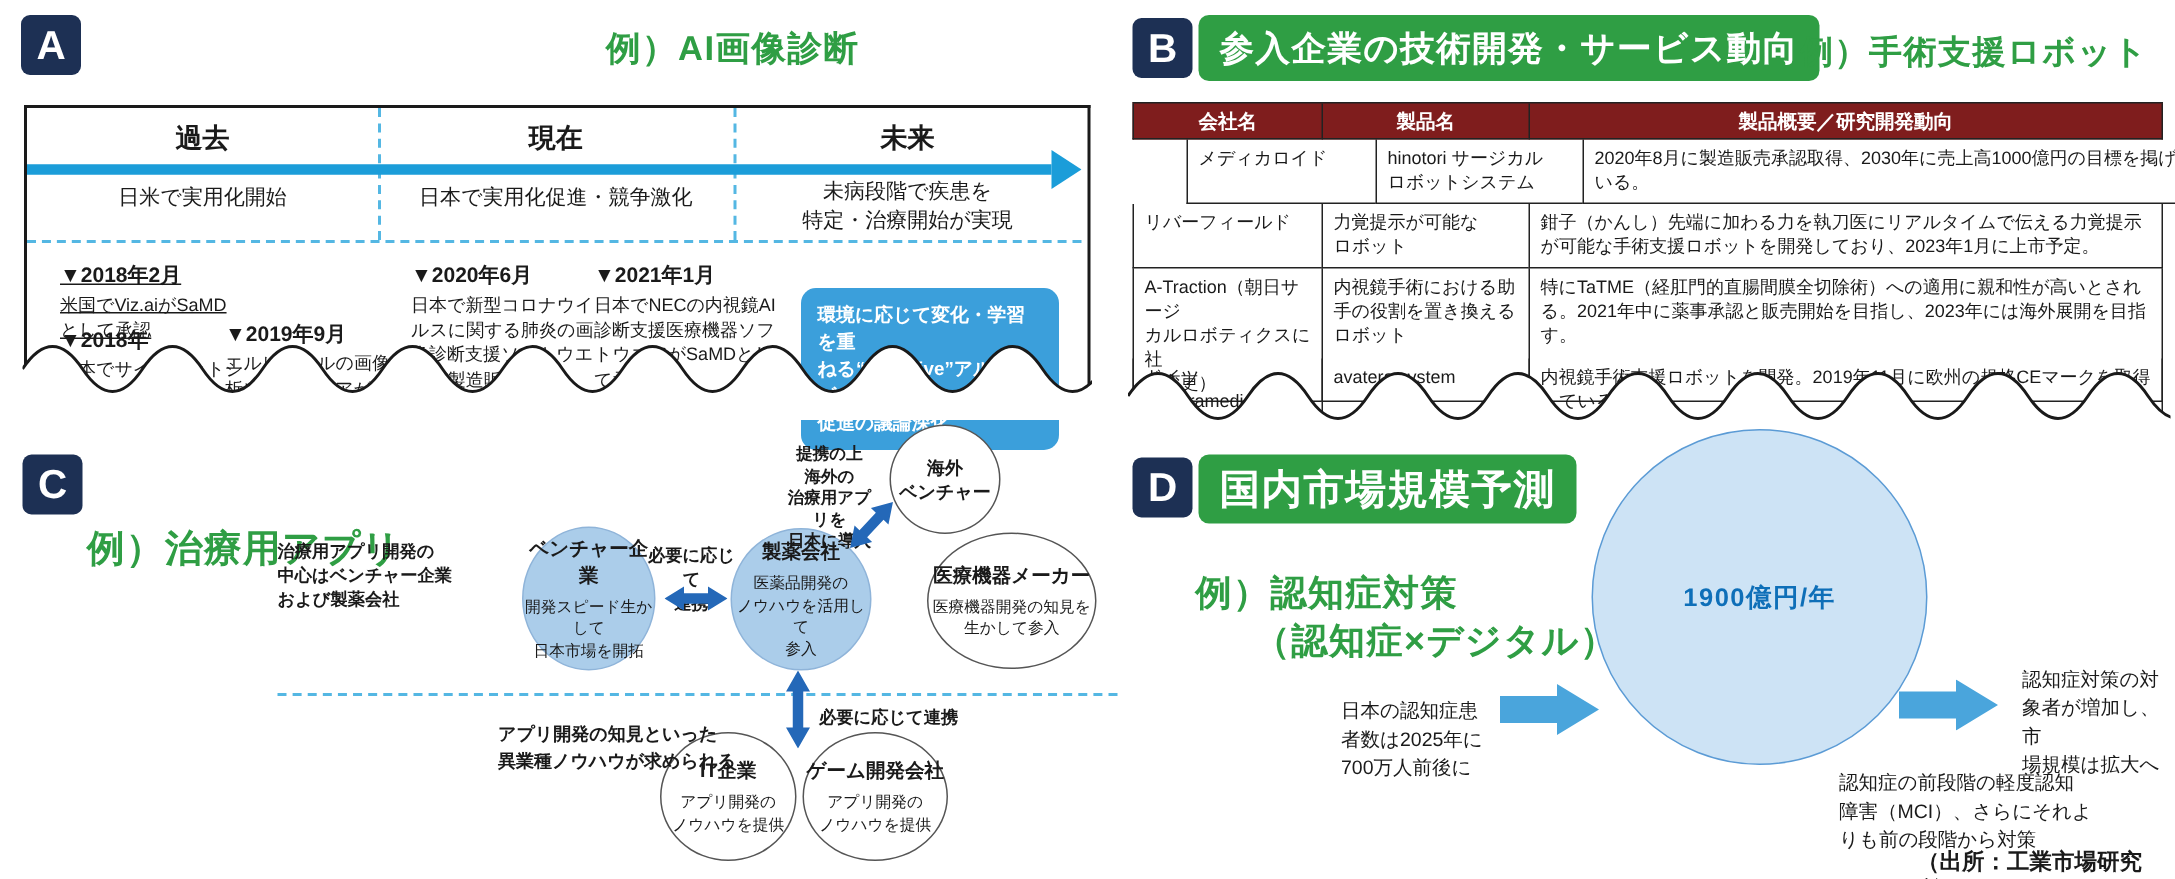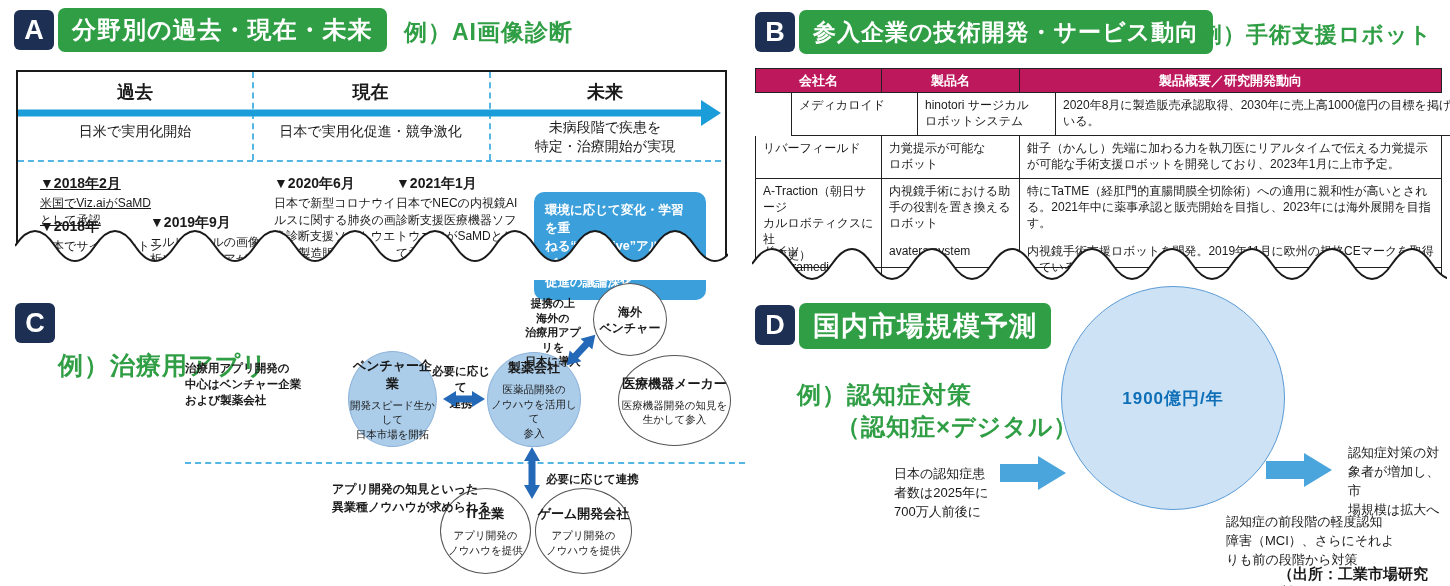--- a/index.html
+++ b/index.html
@@ -26,21 +26,21 @@
   #callout-a{position:absolute;left:516px;top:120px;width:150px;background:#3b9fdb;color:#fff;
              font-weight:bold;font-size:12.5px;line-height:18px;padding:9px 11px;border-radius:10px;}
   .wave{position:absolute;pointer-events:none;}
   
   #table-b{left:755px;top:68px;width:687px;height:212px;font-size:12px;}
   .trow{position:absolute;left:0;width:687px;display:grid;grid-template-columns:126px 138px 423px;
         box-sizing:border-box;}
   .trow > div{border-left:1.5px solid #222;border-bottom:1px solid #222;padding:4px 7px;box-sizing:border-box;
               line-height:16px;}
   .trow > div:last-child{border-right:1.5px solid #222;}
-  #thead{top:0;height:25px;background:#be185d;color:#fff;font-weight:bold;font-size:13px;
+  #thead{top:0;height:25px;background:#7f1d1d;color:#fff;font-weight:bold;font-size:13px;
          border-top:1.5px solid #222;}
   #thead > div{display:flex;align-items:center;justify-content:center;padding:0;}
   
   .node{position:absolute;border-radius:50%;display:flex;flex-direction:column;align-items:center;
         justify-content:center;text-align:center;box-sizing:border-box;}
   .node .ttl{font-weight:bold;font-size:13px;margin-bottom:5px;}
   .node .dsc{font-size:10.5px;line-height:14.5px;}
   .node.blue{background:#abcdea;border:1px solid #8fb4d9;}
   .node.white{background:#fff;border:1.3px solid #555;}
   .small-note{font-size:11.5px;line-height:16px;}
@@ -51,23 +51,20 @@
             background:#cde3f5;border:1.5px solid #5b9bd5;display:flex;align-items:center;justify-content:center;}
   #circle-d span{color:#0e6fb8;font-weight:bold;font-size:17px;letter-spacing:1px;}
   .dnote{font-size:13px;line-height:19px;}
 </style>
 </head>
 <body>
 
 <div id="stage">
 
   <div class="abs badge" style="left:14px;top:10px;">A</div>
-  <div class="abs" style="left:58px;top:8px;">
-    <span class="gtitle" style="font-size:24px;">分野別の過去・現在・未来</span>
-  </div>
   <div class="abs gexample" style="left:404px;top:17px;font-size:23px;">例）AI画像診断</div>
 
   <div class="abs" id="panel-a">
 
     <div class="vdash" style="left:234px;"></div>
     <div class="vdash" style="left:471px;"></div>
 
     <div class="col-head" style="left:234px;width:237px;">現在</div>
     <div class="col-head" style="left:0;width:234px;">過去</div>
     <div class="col-head" style="left:471px;width:232px;">未来</div>

